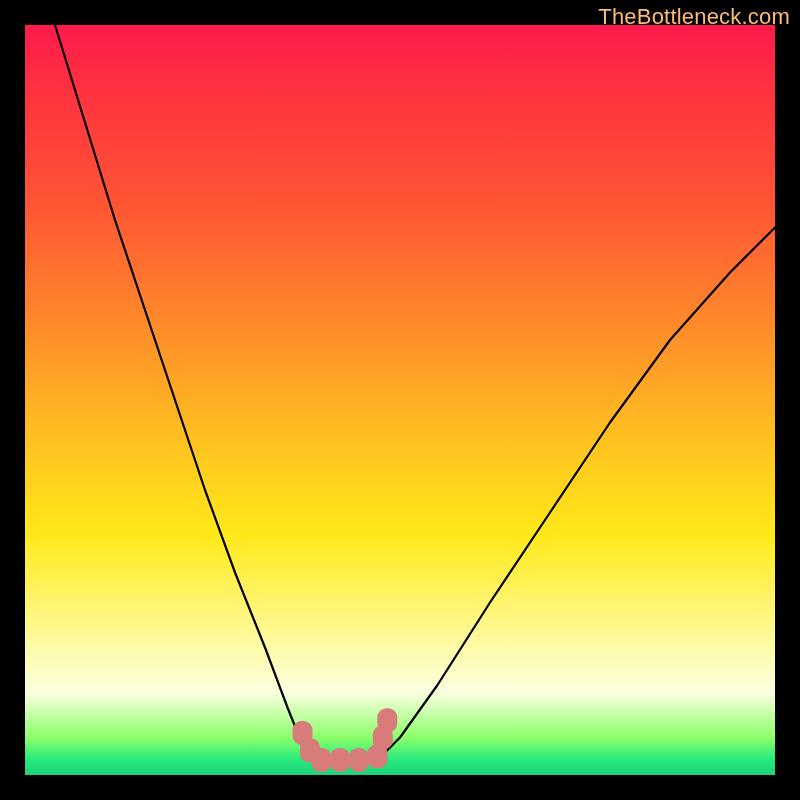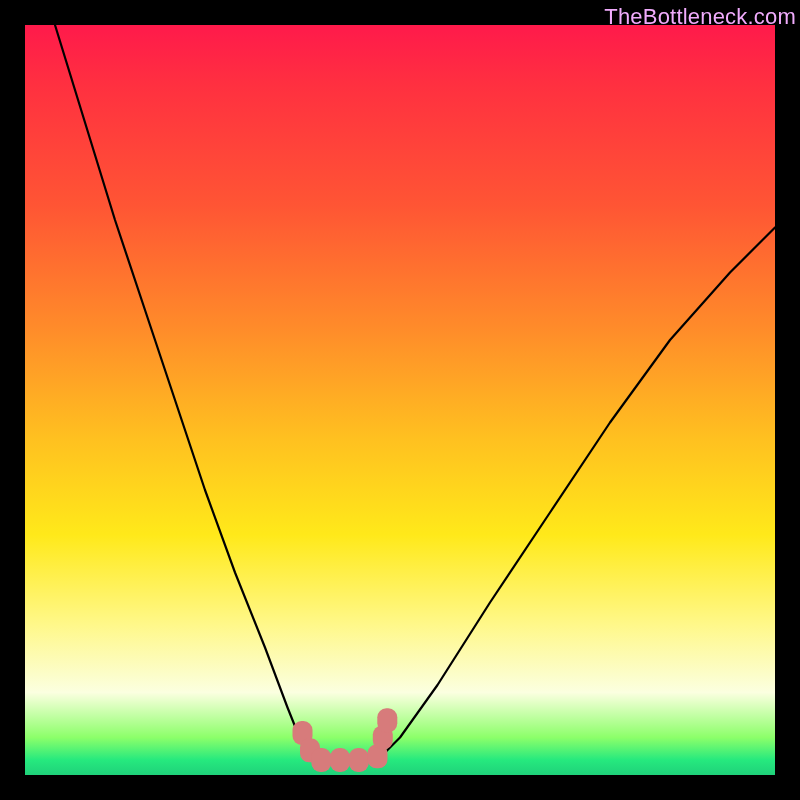--- a/index.html
+++ b/index.html
@@ -34,22 +34,22 @@
       #fff88a 80%,
       #fbffe0 89%,
       #8cff6a 95%,
       #26e97e 98%,
       #1fd17a 100%
     );
   }
   .watermark {
     position: absolute;
     top: 4px;
-    right: 4px;
-    color: #f0abfc;
+    right: 10px;
+    color: #fdba74;
     font-size: 22px;
     letter-spacing: 0.2px;
     font-weight: 500;
     user-select: none;
   }
   svg.curve {
     position: absolute;
     left: 25px;
     top: 25px;
     width: 750px;

